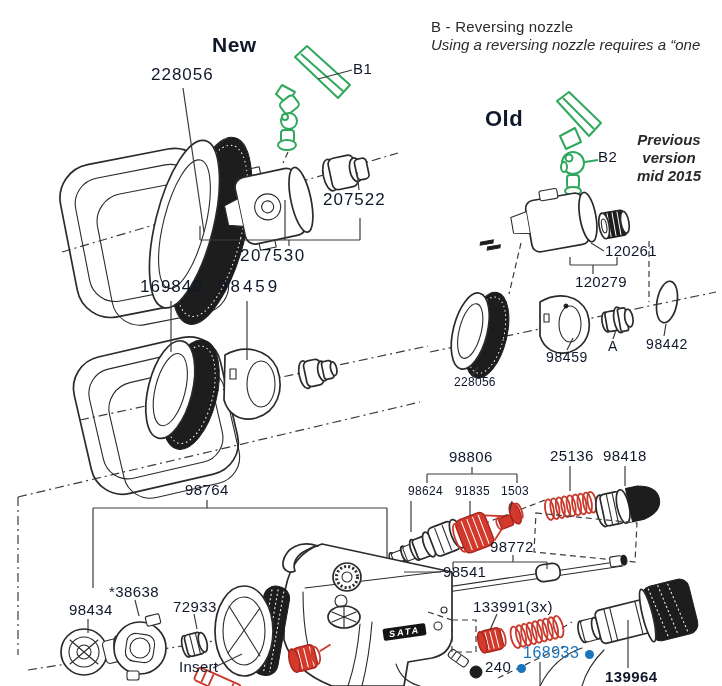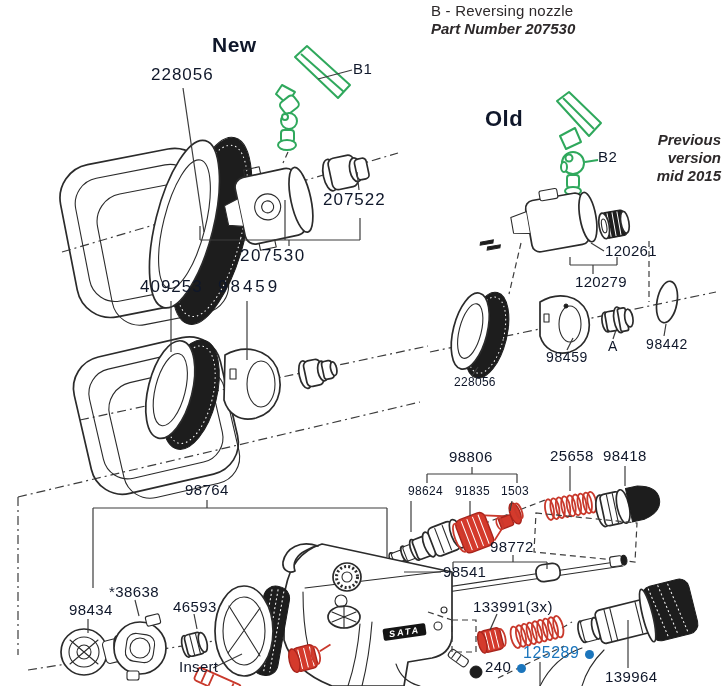--- a/index.html
+++ b/index.html
@@ -8,28 +8,28 @@
   #art{position:absolute;left:0;top:0}
   #labels{position:absolute;left:0;top:0;width:722px;height:686px}
   .lbl{position:absolute;white-space:nowrap;color:#0f172a;line-height:1.05}
   .t17{font-size:17px;letter-spacing:1px}
   .t15{font-size:15px;letter-spacing:.4px}
   .t14{font-size:14px;letter-spacing:.6px}
   .t13{font-size:15px;letter-spacing:.3px}
   .t12{font-size:12px;letter-spacing:.3px}
   .big{font-size:21px;font-weight:bold;letter-spacing:.5px}
   .blue{color:#1b75bc}
-  .bold{font-weight:normal}
+  .bold{font-weight:bold}
   .dot{display:inline-block;width:9px;height:9px;border-radius:50%;background:#1b75bc;
        margin-left:6px;vertical-align:-1px}
-  #note{position:absolute;left:431px;top:2px;width:290px;font-size:15px;line-height:18px}
+  #note{position:absolute;left:431px;top:18px;width:290px;font-size:15px;line-height:18px}
   #note .hd{font-size:15px;letter-spacing:.2px}
   #note .it{font-style:italic}
   #note .pn{font-style:italic;font-weight:bold}
-  #prev{position:absolute;left:617px;top:131px;width:104px;text-align:right;
+  #prev{position:absolute;left:617px;top:131px;width:104px;text-align:center;
         font-size:15px;font-weight:bold;font-style:italic;line-height:18px}
   #logo{position:absolute;left:383px;top:626px;background:#141414;color:#fff;
         font-size:9px;font-weight:bold;font-style:italic;letter-spacing:2px;
         padding:1px 6px;border-radius:2px;transform:rotate(-8deg)}
   
   .ln{fill:#fff;stroke:#2b2b2b;stroke-width:1.7;stroke-linejoin:round;stroke-linecap:round}
   .tn{stroke-width:1.1}
   .nf{fill:none}
   .dk{fill:#1d1d1d;stroke:#1d1d1d;stroke-width:1}
   .ldr{fill:none;stroke:#3c3c3c;stroke-width:1.2}
@@ -358,57 +358,57 @@
     <path class="ldr" d="M497,614 L490,630"></path>
     <path class="ldr" d="M540,662 L540,686"></path>
     <path class="ldr" d="M628,620 L628,668"></path>
   </g>
 </svg>
 
 <div id="labels">
 
   <div id="note">
     <div class="hd">B - Reversing nozzle</div>
-    <div class="pn">Part Number 207530</div>
+    <div class="it">Using a reversing nozzle requires a “one</div>
   </div>
 
   <div class="lbl big" style="left:212px;top:34px">New</div>
   <div class="lbl big" style="left:485px;top:107px;font-size:22px">Old</div>
 
   <div id="prev">
     <div>Previous</div>
     <div>version</div>
     <div>mid 2015</div>
   </div>
 
   <div class="lbl t17" style="left:151px;top:66px">228056</div>
   <div class="lbl t15" style="left:353px;top:61px">B1</div>
   <div class="lbl t17" style="left:323px;top:191px">207522</div>
   <div class="lbl t17" style="left:240px;top:247px;letter-spacing:1.5px">207530</div>
-  <div class="lbl t17" style="left:140px;top:278px">409253</div>
+  <div class="lbl t17" style="left:140px;top:278px">169849</div>
   <div class="lbl t17" style="left:218px;top:278px;letter-spacing:3px">98459</div>
   <div class="lbl t15" style="left:598px;top:149px">B2</div>
   <div class="lbl t13" style="left:605px;top:243px">120261</div>
   <div class="lbl t13" style="left:575px;top:274px">120279</div>
   <div class="lbl t14" style="left:546px;top:350px">98459</div>
   <div class="lbl t14" style="left:608px;top:339px">A</div>
   <div class="lbl t14" style="left:646px;top:337px">98442</div>
   <div class="lbl t12" style="left:454px;top:376px">228056</div>
   <div class="lbl t15" style="left:449px;top:449px">98806</div>
-  <div class="lbl t15" style="left:550px;top:448px">25658</div>
+  <div class="lbl t15" style="left:550px;top:448px">25136</div>
   <div class="lbl t15" style="left:603px;top:448px">98418</div>
   <div class="lbl t12" style="left:408px;top:485px">98624</div>
   <div class="lbl t12" style="left:455px;top:485px">91835</div>
   <div class="lbl t12" style="left:501px;top:485px">1503</div>
   <div class="lbl t15" style="left:490px;top:539px">98772</div>
   <div class="lbl t13" style="left:443px;top:564px">98541</div>
   <div class="lbl t15" style="left:185px;top:482px">98764</div>
   <div class="lbl t15" style="left:69px;top:602px">98434</div>
   <div class="lbl t15" style="left:109px;top:584px">*38638</div>
-  <div class="lbl t15" style="left:173px;top:599px">46593</div>
+  <div class="lbl t15" style="left:173px;top:599px">72933</div>
   <div class="lbl t13" style="left:179px;top:659px">Insert</div>
   <div class="lbl t15" style="left:473px;top:599px"><span>133991</span><span style="font-size:15px">(3x)</span></div>
-  <div class="lbl blue" style="left:523px;top:645px;font-size:16px;letter-spacing:.5px"><span>125289</span><span class="dot"></span></div>
+  <div class="lbl blue" style="left:523px;top:645px;font-size:16px;letter-spacing:.5px"><span>168933</span><span class="dot"></span></div>
   <div class="lbl t15" style="left:485px;top:659px"><span>240</span><span class="dot"></span></div>
   <div class="lbl t15 bold" style="left:605px;top:669px">139964</div>
 
   <div id="logo">SATA</div>
 </div>
 
 </body></html>

